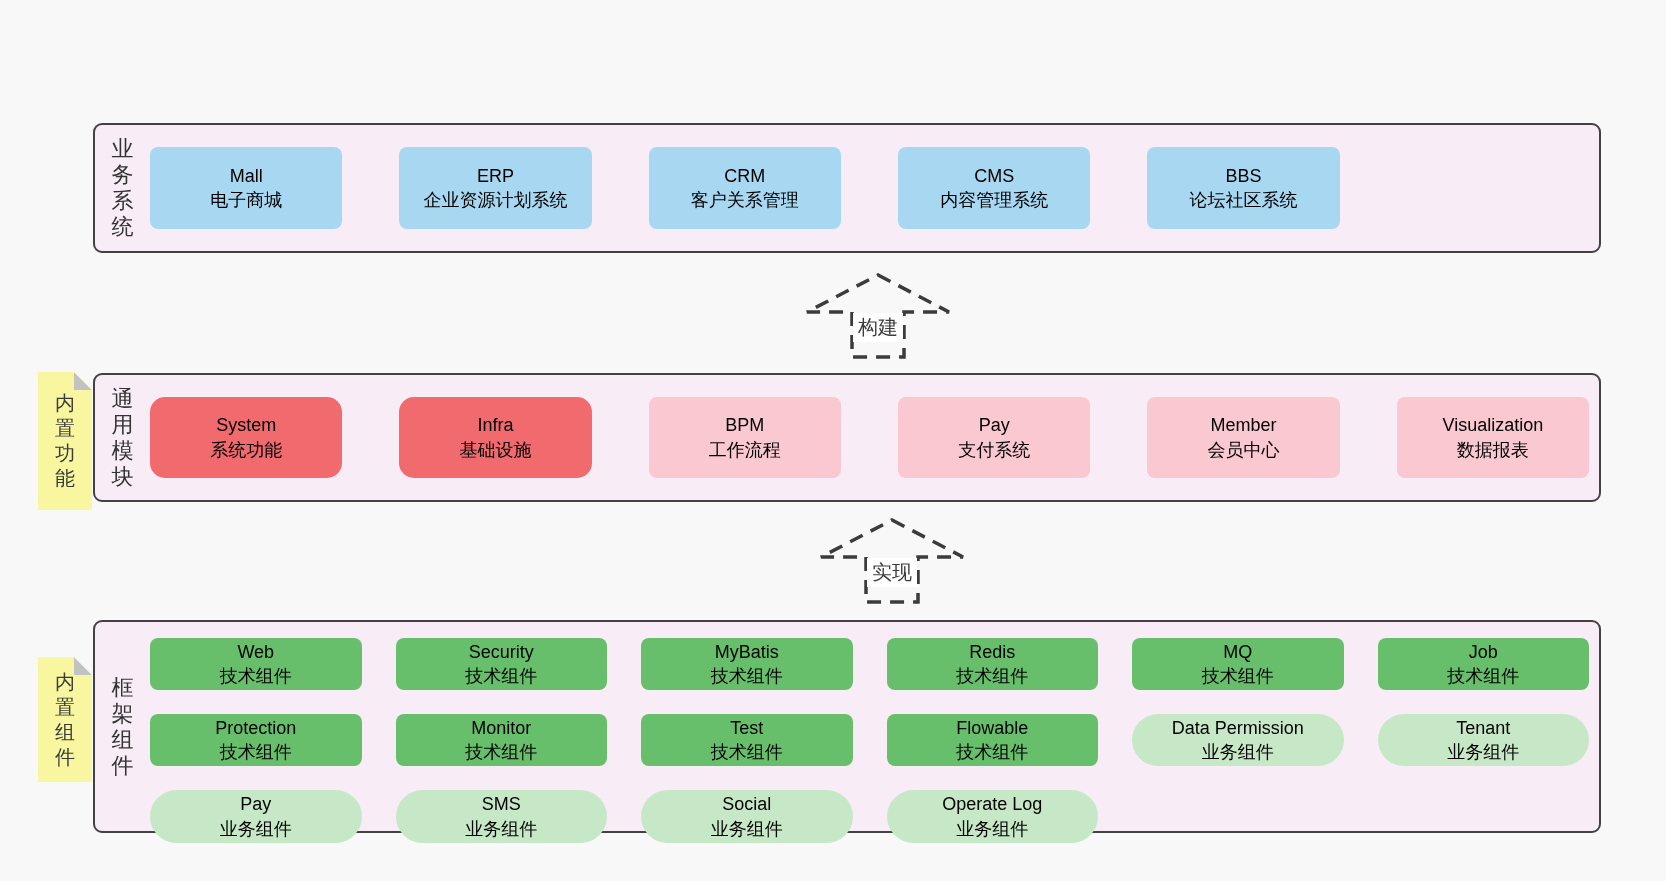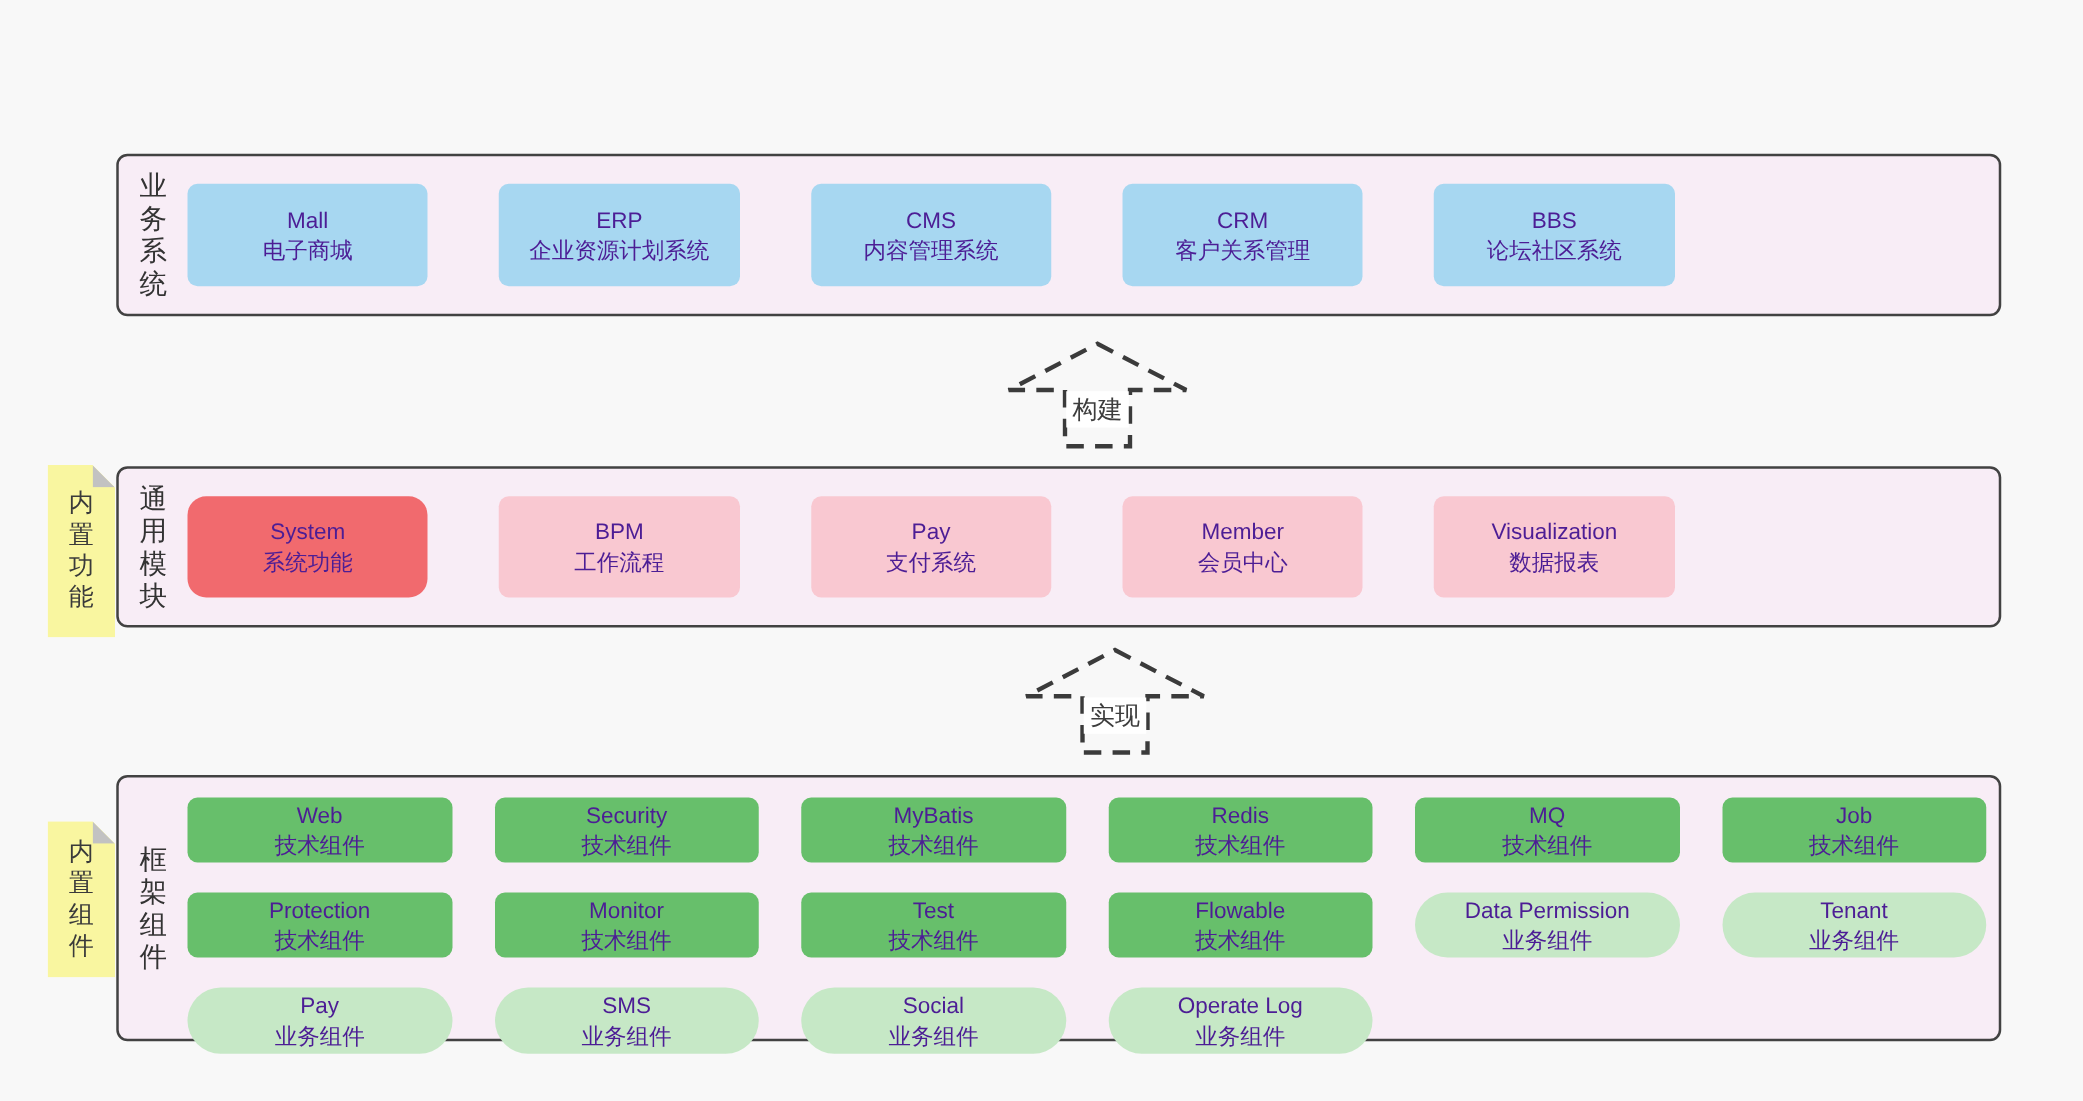--- a/index.html
+++ b/index.html
@@ -21,21 +21,21 @@
 
   .v-label{width:55px;flex:0 0 55px;display:flex;align-items:center;justify-content:center;
     font-size:22px;line-height:26px;white-space:pre-line;text-align:center;color:var(--text);}
 
   .boxes{flex:1;display:grid;box-sizing:border-box;}
   .boxes.cols6{grid-template-columns:repeat(6,1fr);column-gap:57px;padding:22px 10px 22px 0;}
   .boxes.cols8{grid-template-columns:repeat(6,1fr);grid-template-rows:1fr 1fr;
     column-gap:34px;row-gap:24px;padding:16px 10px 9px 0;}
 
   .box{border-radius:8px;display:flex;flex-direction:column;justify-content:center;
-    align-items:center;text-align:center;font-size:18px;line-height:1.34;color:#4c1d95;
+    align-items:center;text-align:center;font-size:18px;line-height:1.34;color:#000000;
     padding:2px 4px;box-sizing:border-box;}
   .box.blue{background:var(--blue);}
   .box.red{background:var(--red);border-radius:15px;}
   .box.pink{background:var(--pink);}
   .box.green{background:var(--green);}
   .box.light-green{background:var(--light_green);border-radius:27px;}
 
   .note{position:absolute;left:38px;width:54px;background:var(--note_yellow);
     clip-path:polygon(0 0,calc(100% - 18px) 0,100% 18px,100% 100%,0 100%);
     display:flex;align-items:center;justify-content:center;
@@ -65,26 +65,26 @@
     <div class="boxes cols6">
         <div class="box blue">
           <div>Mall</div>
           <div>电子商城</div>
         </div>
         <div class="box blue">
           <div>ERP</div>
           <div>企业资源计划系统</div>
         </div>
         <div class="box blue">
+          <div>CRM</div>
+          <div>客户关系管理</div>
+        </div>
+        <div class="box blue">
           <div>CMS</div>
           <div>内容管理系统</div>
-        </div>
-        <div class="box blue">
-          <div>CRM</div>
-          <div>客户关系管理</div>
         </div>
         <div class="box blue">
           <div>BBS</div>
           <div>论坛社区系统</div>
         </div>
       </div>
   </section>
 
   <div class="arrow" id="arrow-build">
     <svg viewBox="0 0 150 88">
@@ -104,20 +104,24 @@
   <section class="panel" id="panel-modules">
     <div class="v-label">通
 用
 模
 块</div>
     <div class="boxes cols6">
         <div class="box red">
           <div>System</div>
           <div>系统功能</div>
         </div>
+        <div class="box red">
+          <div>Infra</div>
+          <div>基础设施</div>
+        </div>
         <div class="box pink">
           <div>BPM</div>
           <div>工作流程</div>
         </div>
         <div class="box pink">
           <div>Pay</div>
           <div>支付系统</div>
         </div>
         <div class="box pink">
           <div>Member</div>

